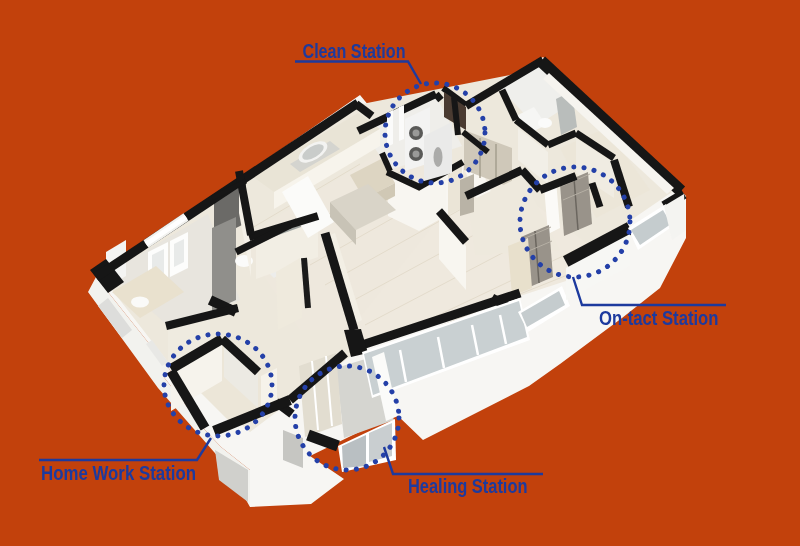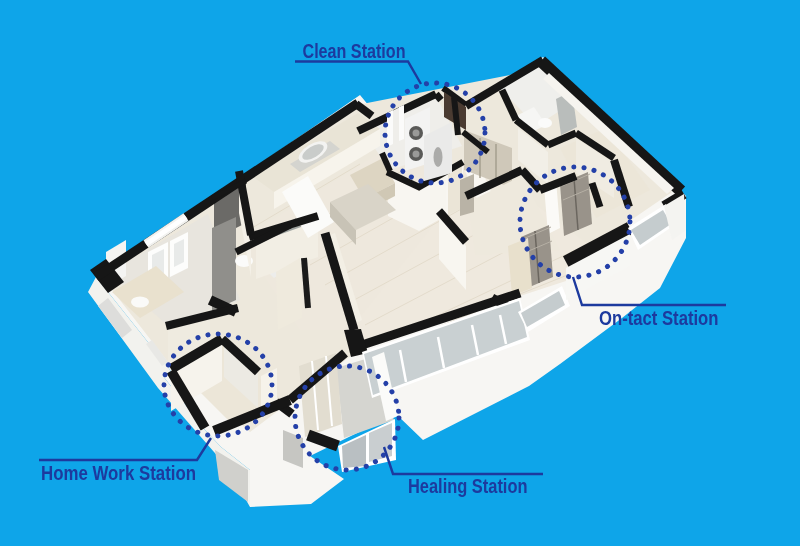--- a/index.html
+++ b/index.html
@@ -1,16 +1,16 @@
 <!DOCTYPE html>
 <html><head>
 <meta charset="utf-8">
 <style>
   html,body{margin:0;padding:0;background:#ffffff;}
-  .page{position:relative;width:800px;height:546px;background:#0ea5e9;overflow:hidden;
+  .page{position:relative;width:800px;height:546px;background:#c2410c;overflow:hidden;
         font-family:"Liberation Sans", sans-serif;}
   svg{position:absolute;left:0;top:0;}
   text{font-family:"Liberation Sans", sans-serif;}
 </style>
 </head>
 <body>
 <div class="page">
 <svg width="800" height="546" viewBox="0 0 800 546">
 
 <g>

